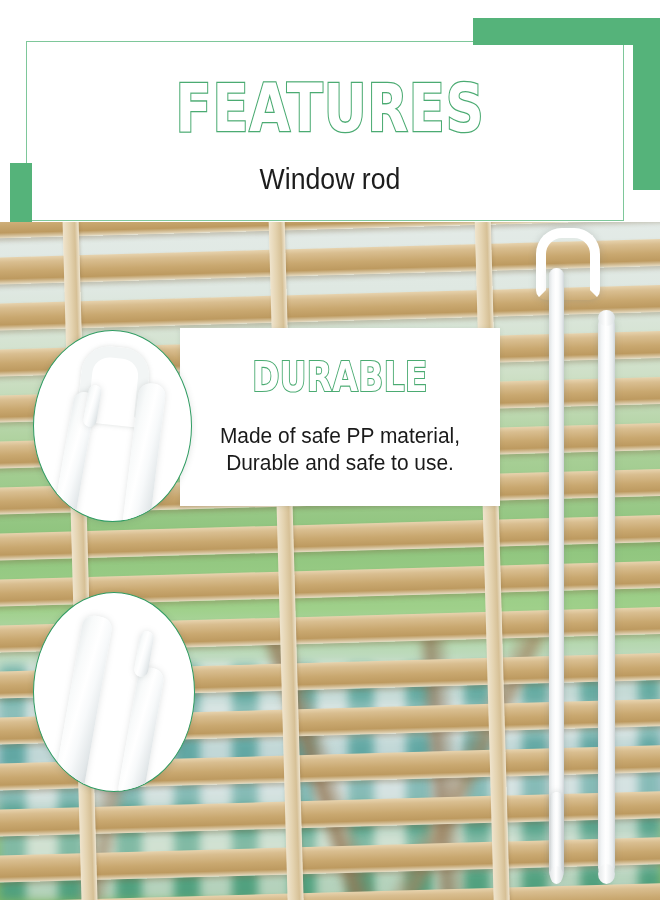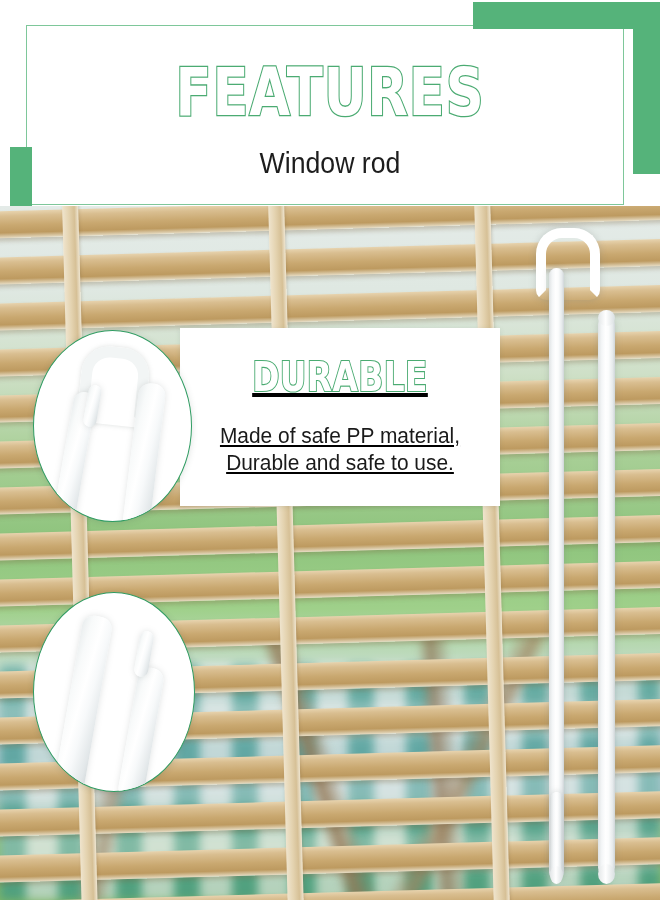--- a/index.html
+++ b/index.html
@@ -15,21 +15,21 @@
     position: relative;
     width: 660px;
     height: 900px;
     overflow: hidden;
     background: #ffffff;
   }
 
   
   .header {
     position: absolute;
-    left: 0; top: 0;
+    left: 0; top: 16px;
     width: 660px;
     height: 206px;
     background: #ffffff;
     overflow: hidden;
   }
   
   .header-thin-frame {
     position: absolute;
     left: 26px; top: 25px;
     width: 598px; height: 180px;
@@ -198,21 +198,20 @@
     position: absolute;
     border-radius: 50%;
     background: linear-gradient(90deg, #e2e6e7 0%, #ffffff 45%, #d9dfe1 100%);
   }
 
   
   .card {
     position: absolute;
     background: #ffffff;
     box-shadow: 0 1px 5px rgba(80,90,88,.13);
-    text-decoration: underline;
   }
   .card-title {
     font-family: "DejaVu Sans", sans-serif;
     font-weight: 700;
     font-size: 40px;
     line-height: 46px;
     letter-spacing: 0.5px;
     color: #ffffff;
     -webkit-text-stroke: 2.2px #4bab72;
     paint-order: stroke fill;

